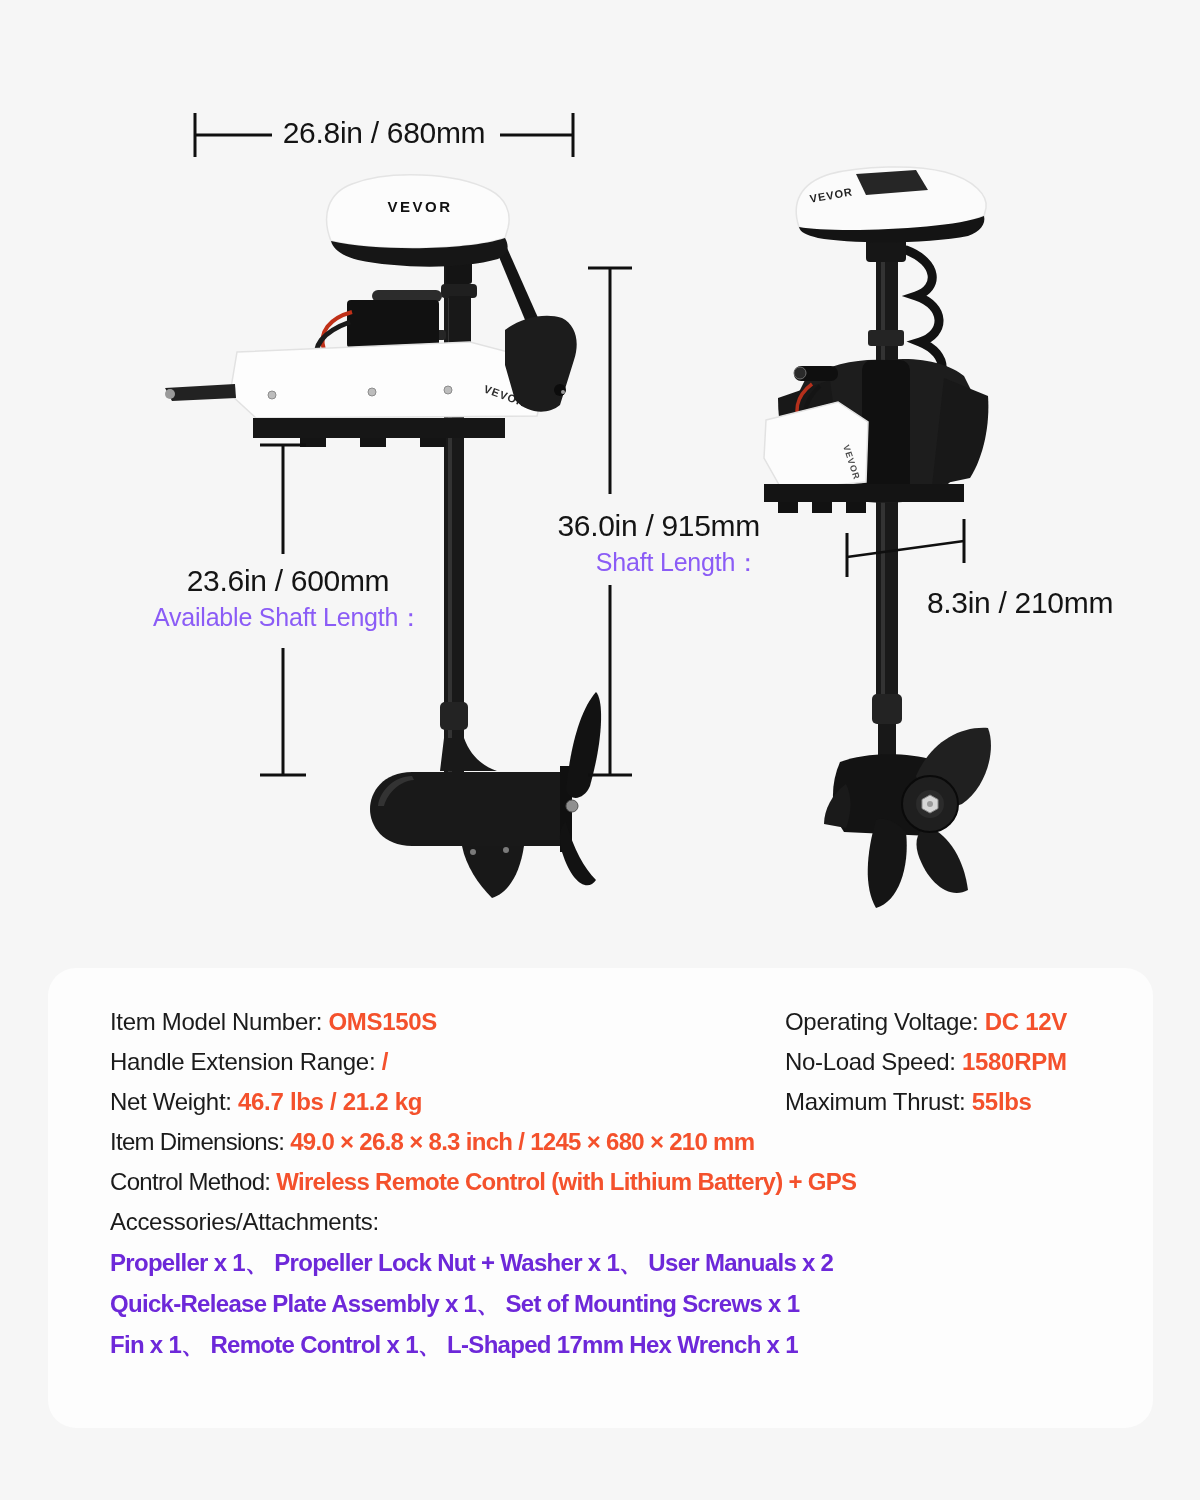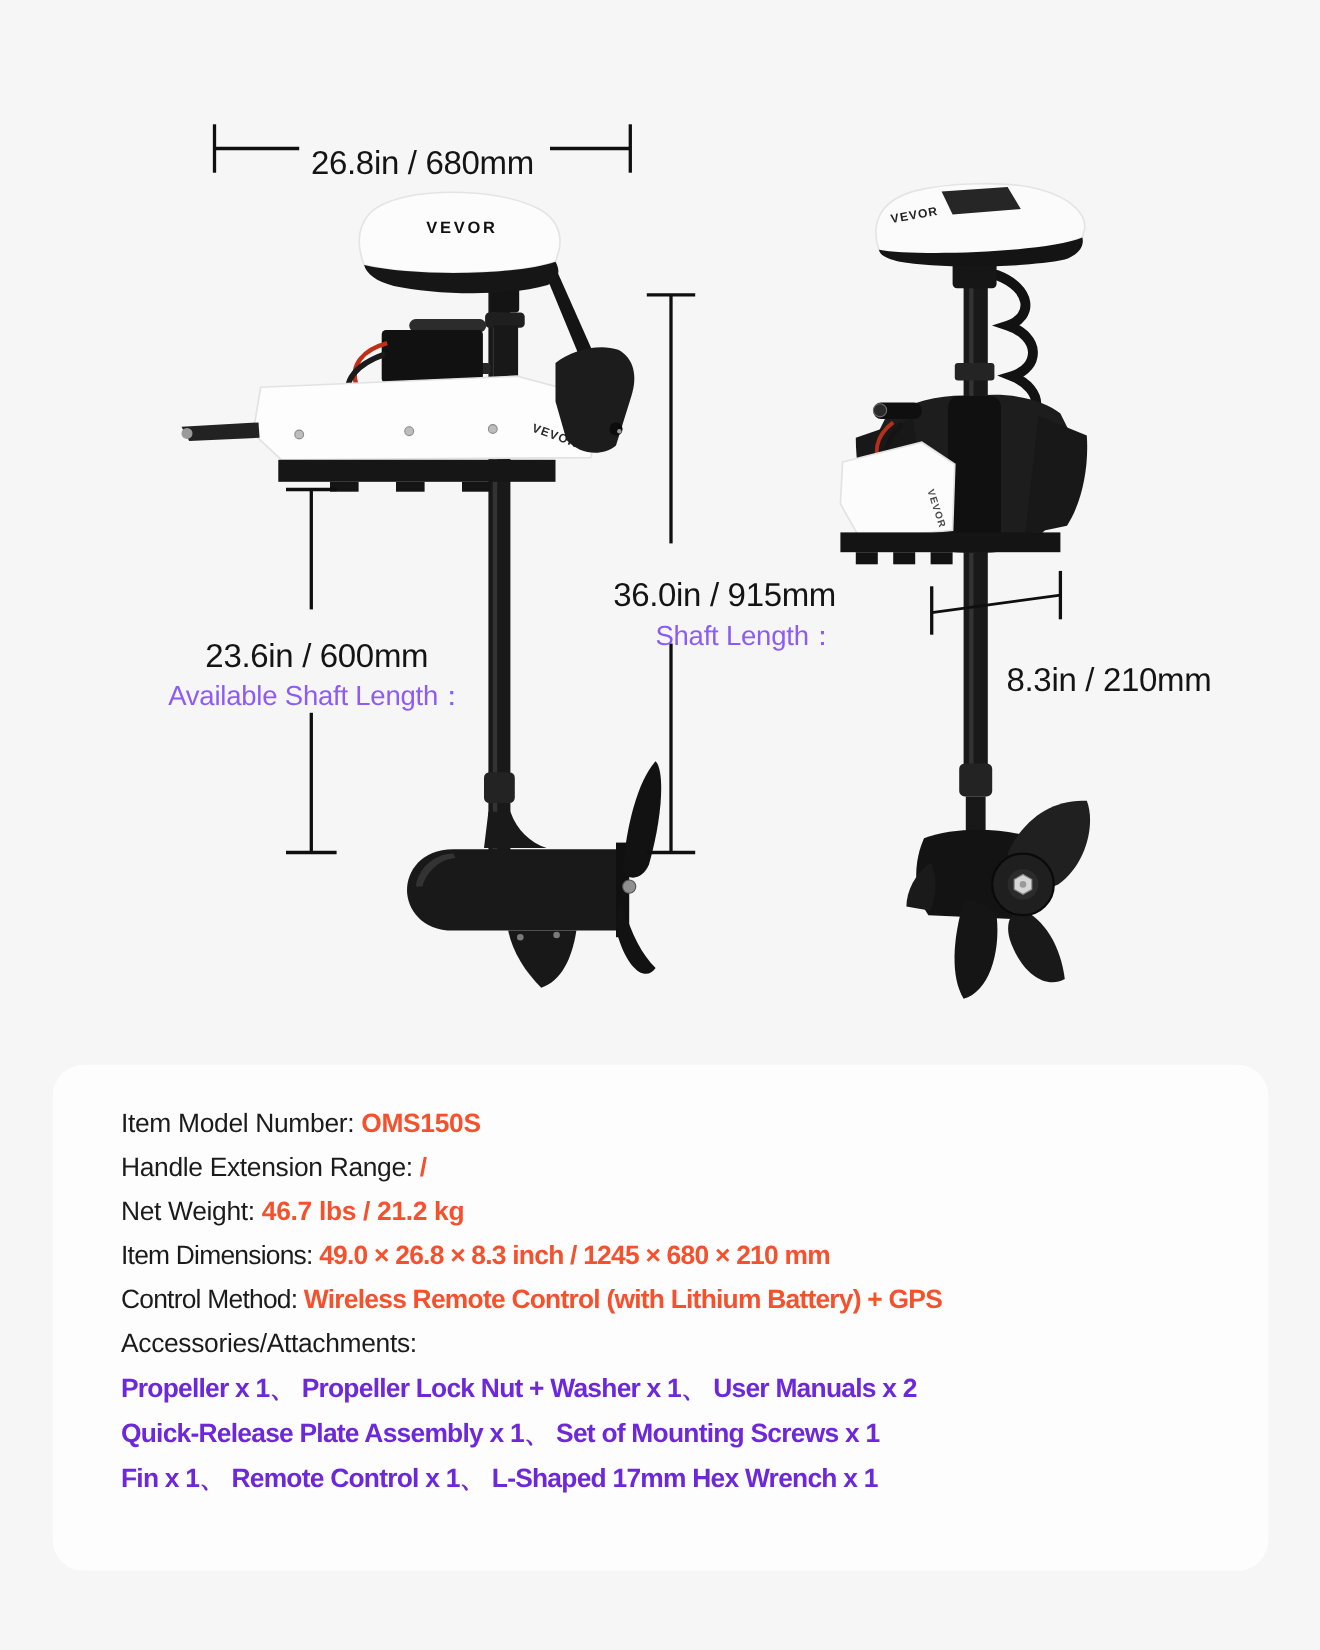--- a/index.html
+++ b/index.html
@@ -21,34 +21,33 @@
   .motor-right { left: 755px; top: 160px; z-index: 2; }
 
   .dim-text {
     position: absolute;
     z-index: 6;
     color: #141414;
     font-size: 30px;
     letter-spacing: -0.3px;
     text-align: center;
     line-height: 1.15;
-    margin-top: 16px;
   }
   .dim-text .dim-label {
     display: block;
     font-size: 25px;
     font-weight: 500;
     color: #8b5cf6;
     margin-top: 4px;
     letter-spacing: -0.2px;
   }
   .dim-width    { left: 195px; top: 116px; width: 378px; }
   .dim-shaft    { left: 460px; top: 509px; width: 300px; text-align: right; }
   .dim-avail    { left: 136px; top: 564px; width: 304px; }
-  .dim-depth    { left: 915px; top: 586px; width: 210px; text-align: left; }
+  .dim-depth    { left: 915px; top: 586px; width: 210px; text-align: center; }
 
   .spec-panel {
     position: absolute;
     left: 48px; top: 968px;
     width: 1105px; height: 460px;
     background: #fdfdfd;
     border-radius: 28px;
     z-index: 3;
   }
   .spec-col {
@@ -235,15 +234,26 @@
         <span class="lbl">Control Method: </span><span class="val">Wireless Remote Control (with Lithium Battery) + GPS</span>
       </div>
       <div class="spec-row">
         <span class="lbl">Accessories/Attachments:</span>
       </div>
       <div class="acc-row condensed">Propeller x 1、 Propeller Lock Nut + Washer x 1、 User Manuals x 2</div>
       <div class="acc-row condensed">Quick-Release Plate Assembly x 1、 Set of Mounting Screws x 1</div>
       <div class="acc-row condensed">Fin x 1、 Remote Control x 1、 L-Shaped 17mm Hex Wrench x 1</div>
     </div>
 
+    <div class="spec-col spec-right">
+      <div class="spec-row">
+        <span class="lbl">Operating Voltage: </span><span class="val">DC 12V</span>
+      </div>
+      <div class="spec-row">
+        <span class="lbl">No-Load Speed: </span><span class="val">1580RPM</span>
+      </div>
+      <div class="spec-row">
+        <span class="lbl">Maximum Thrust: </span><span class="val">55lbs</span>
+      </div>
+    </div>
 
   </div>
 </div>
 
 </body></html>

